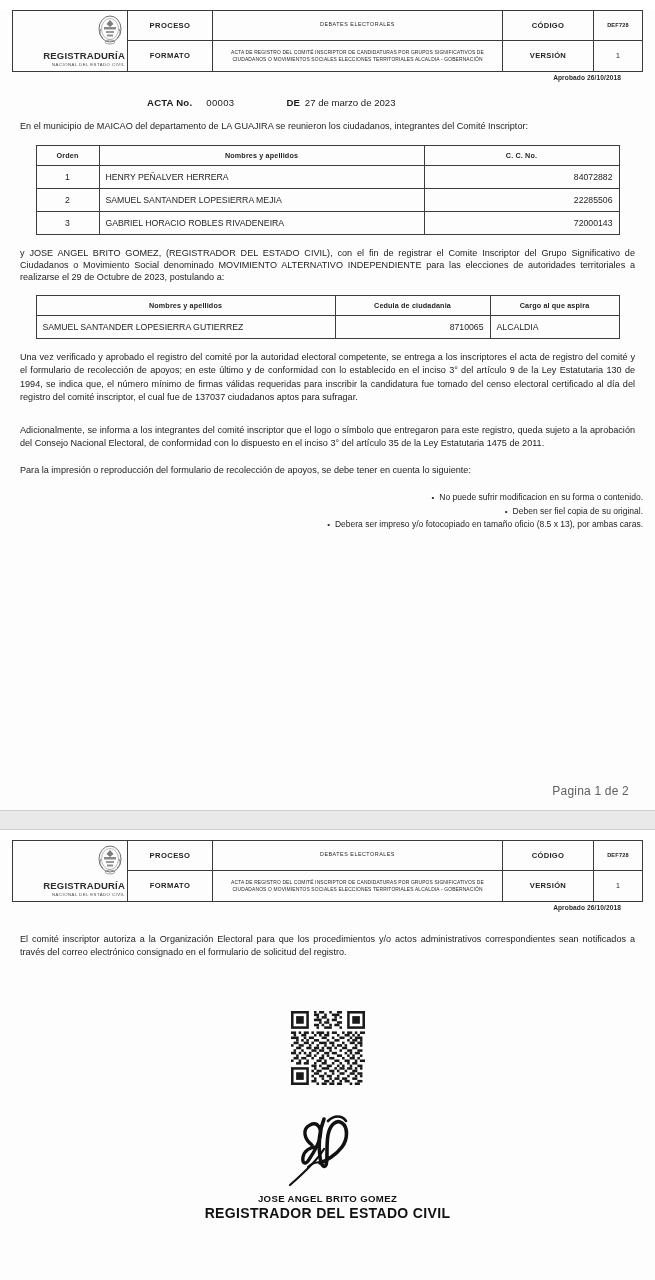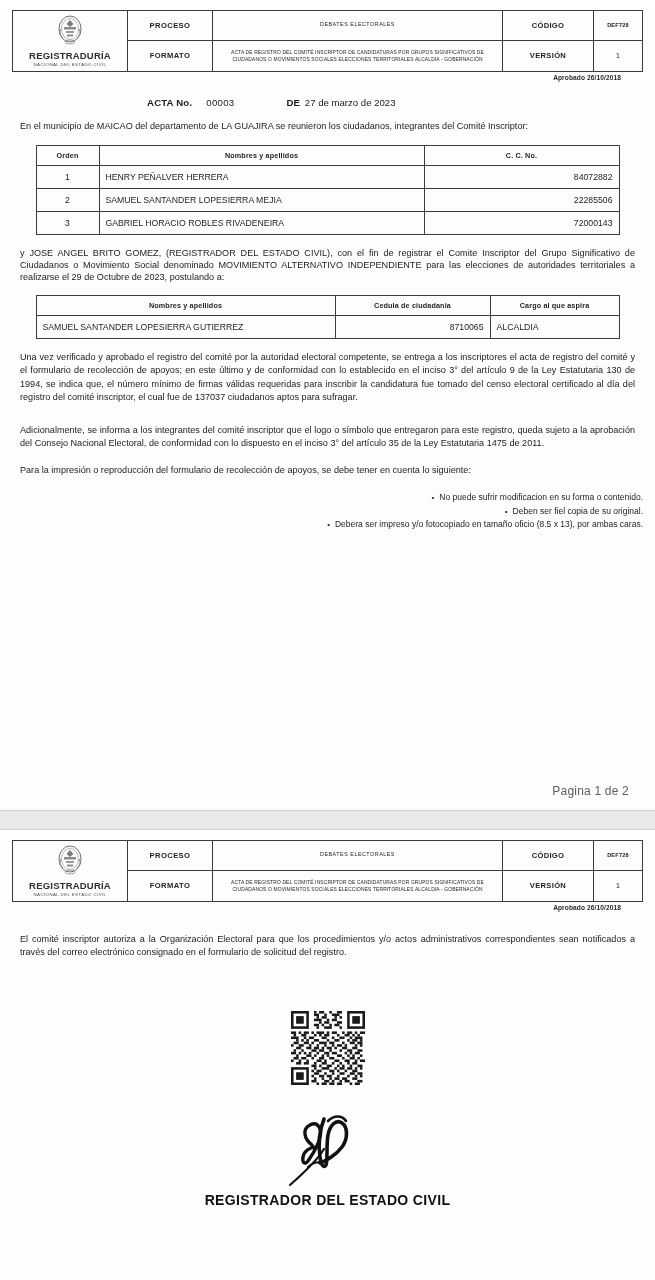--- a/index.html
+++ b/index.html
@@ -41,21 +41,21 @@
   table.hdr td {
     border: 1.4px solid #3a3a3a;
     text-align: center;
     vertical-align: middle;
     color: #1f1f1f;
   }
   td.logo-cell {
     width: 110px;
     padding: 3px 2px 4px 2px;
   }
-  .logo-wrap { display: flex; flex-direction: column; align-items: center; justify-content: center; }
+  .logo-wrap { display: flex; flex-direction: column; align-items: flex-end; justify-content: center; }
   .crest { width: 30px; height: 34px; opacity: .85; }
   .logo-word {
     font-size: 9.5px;
     font-weight: bold;
     letter-spacing: .2px;
     color: #2e2e2e;
     margin-top: 2px;
     white-space: nowrap;
   }
   .logo-sub {
@@ -570,14 +570,15 @@
       <g fill="none" stroke="#111" stroke-linecap="round" stroke-linejoin="round">
         <path d="M22 80 C38 66 50 54 56 44" stroke-width="2.2"></path>
         <path d="M44 40 C36 34 34 24 42 20 C50 16 54 24 52 32 C50 42 44 50 40 56 C37 60 34 58 35 52 C36 46 42 42 48 42" stroke-width="3.4"></path>
         <path d="M56 14 C52 24 50 38 52 52 C53 60 56 64 58 60 C60 54 58 42 60 30 C62 20 68 14 74 18 C80 22 80 34 74 42 C68 50 58 56 52 58" stroke-width="3.6"></path>
         <path d="M60 16 C66 10 74 10 78 16" stroke-width="2.6"></path>
         <path d="M40 62 C44 58 50 56 54 58" stroke-width="2"></path>
       </g>
     </svg>
   </div>
 
+  <div class="signer">JOSE ANGEL BRITO GOMEZ</div>
   <div class="signer-role">REGISTRADOR DEL ESTADO CIVIL</div>
 </div>
 
 </body></html>

